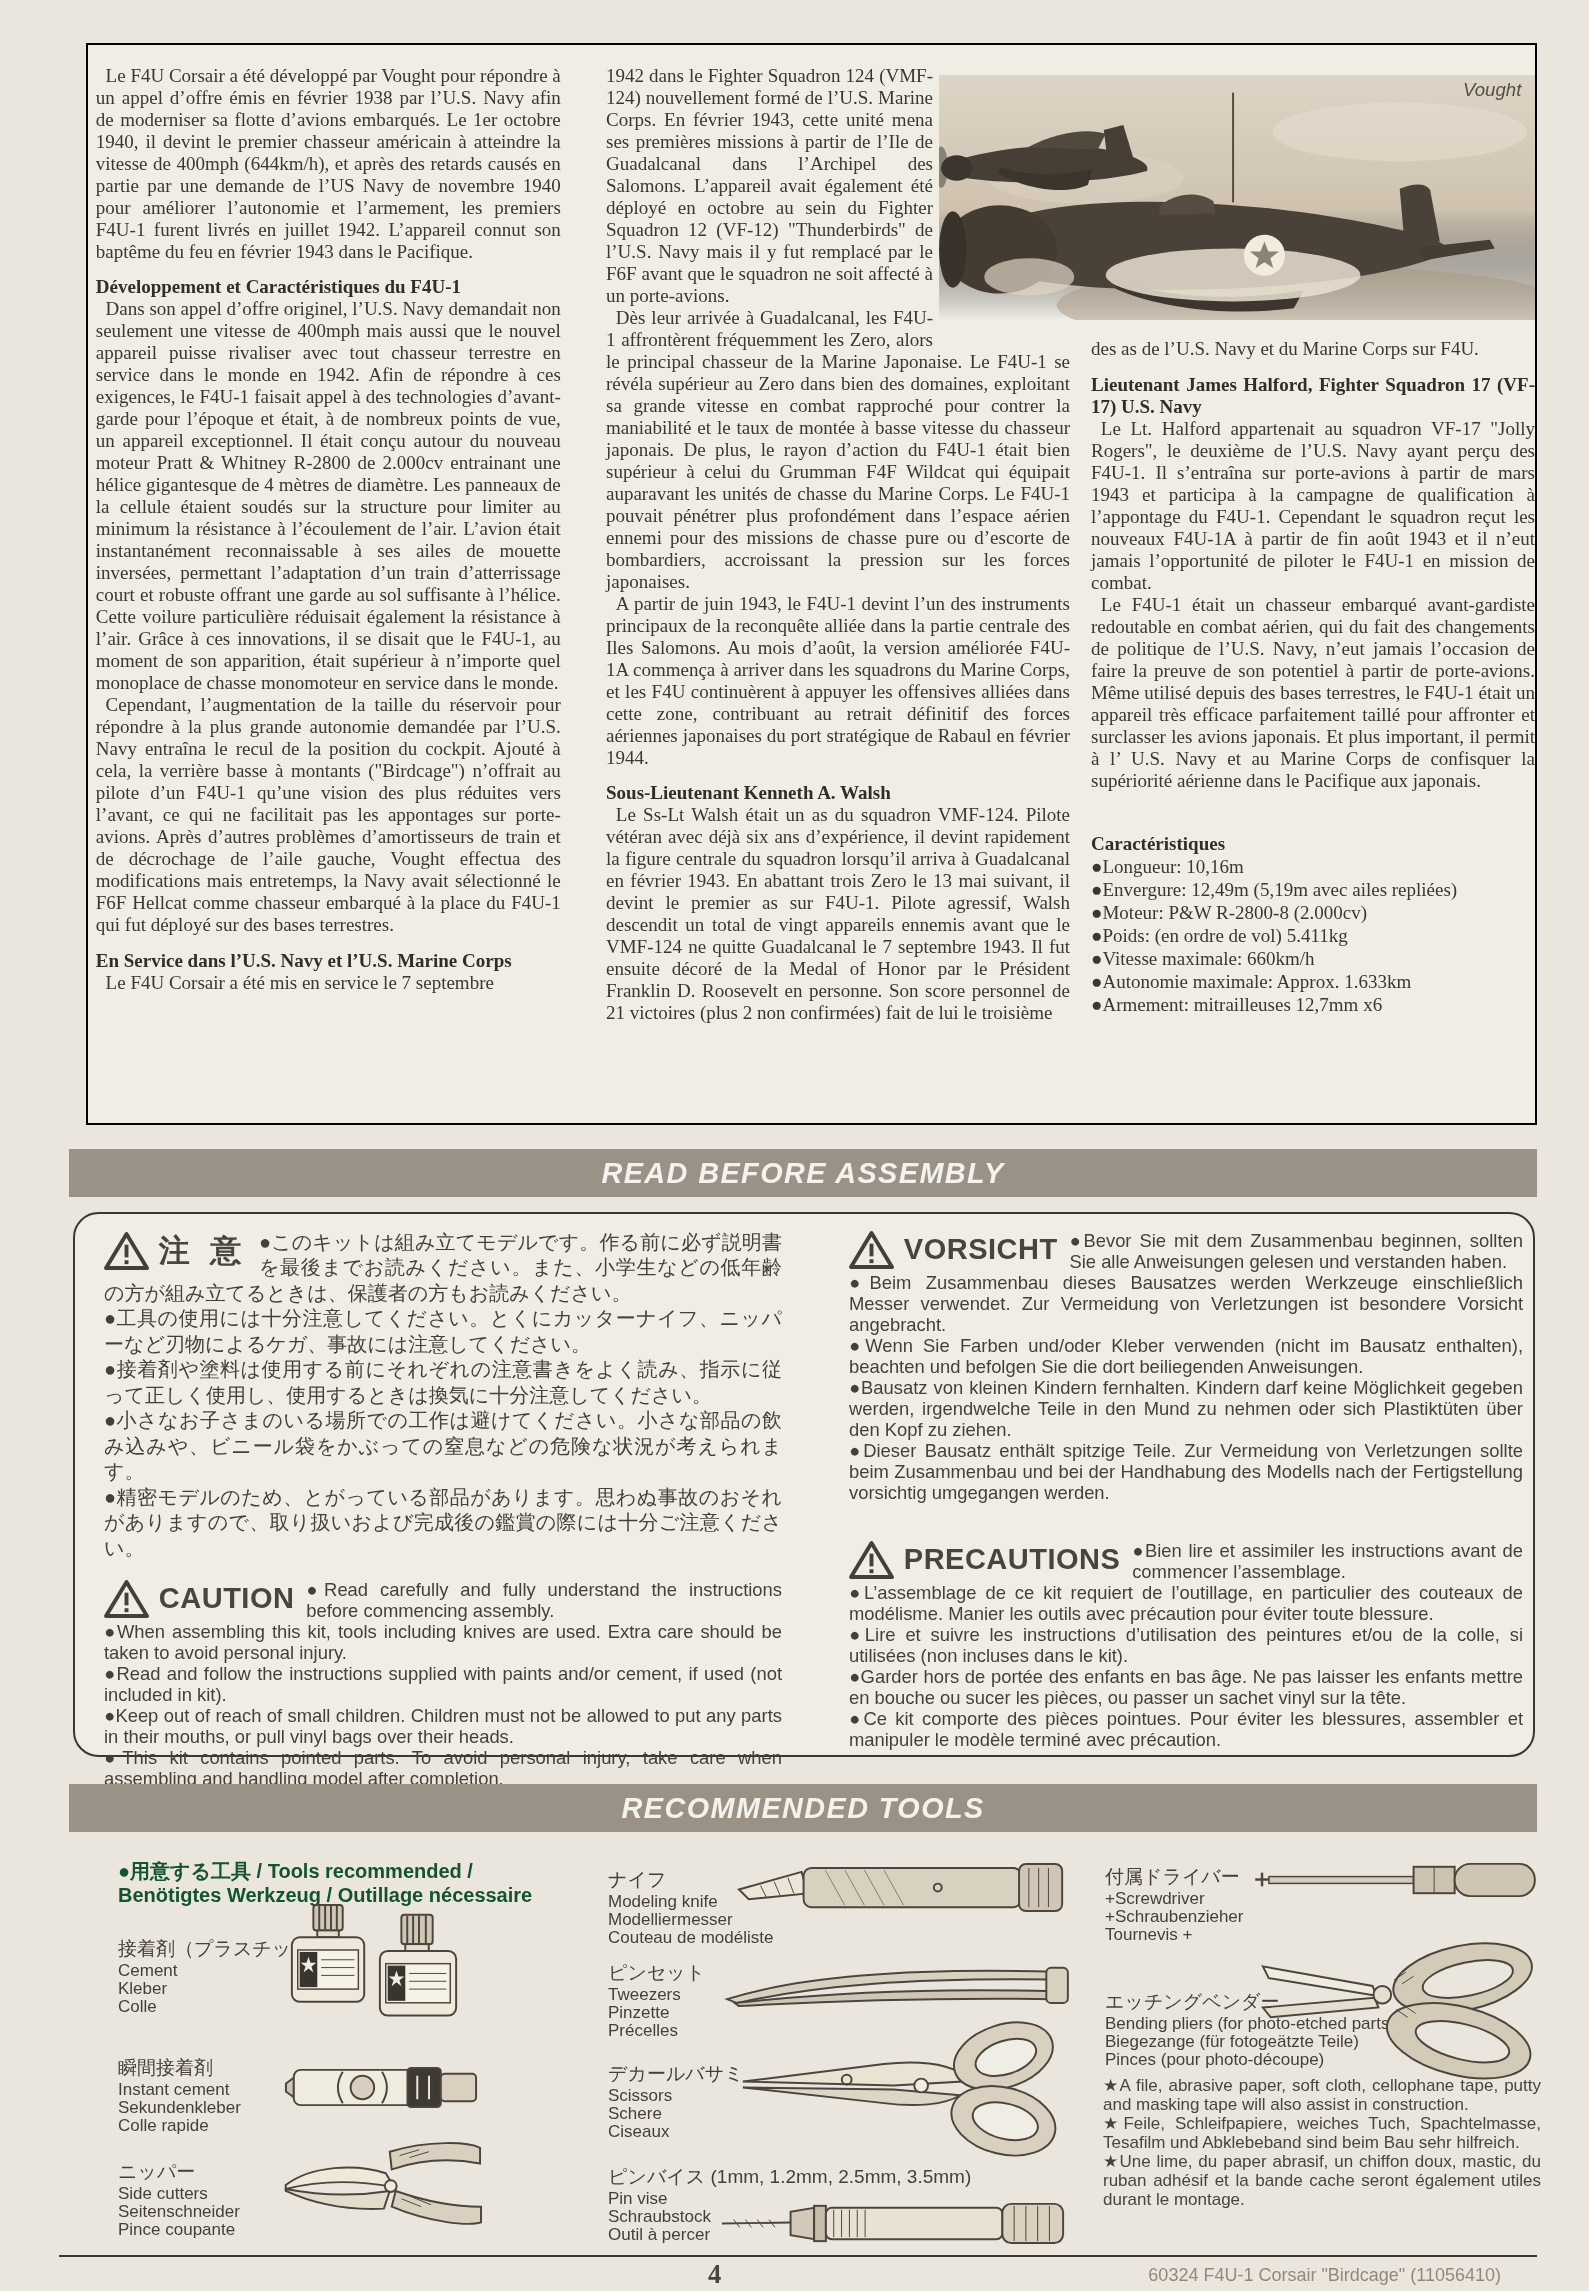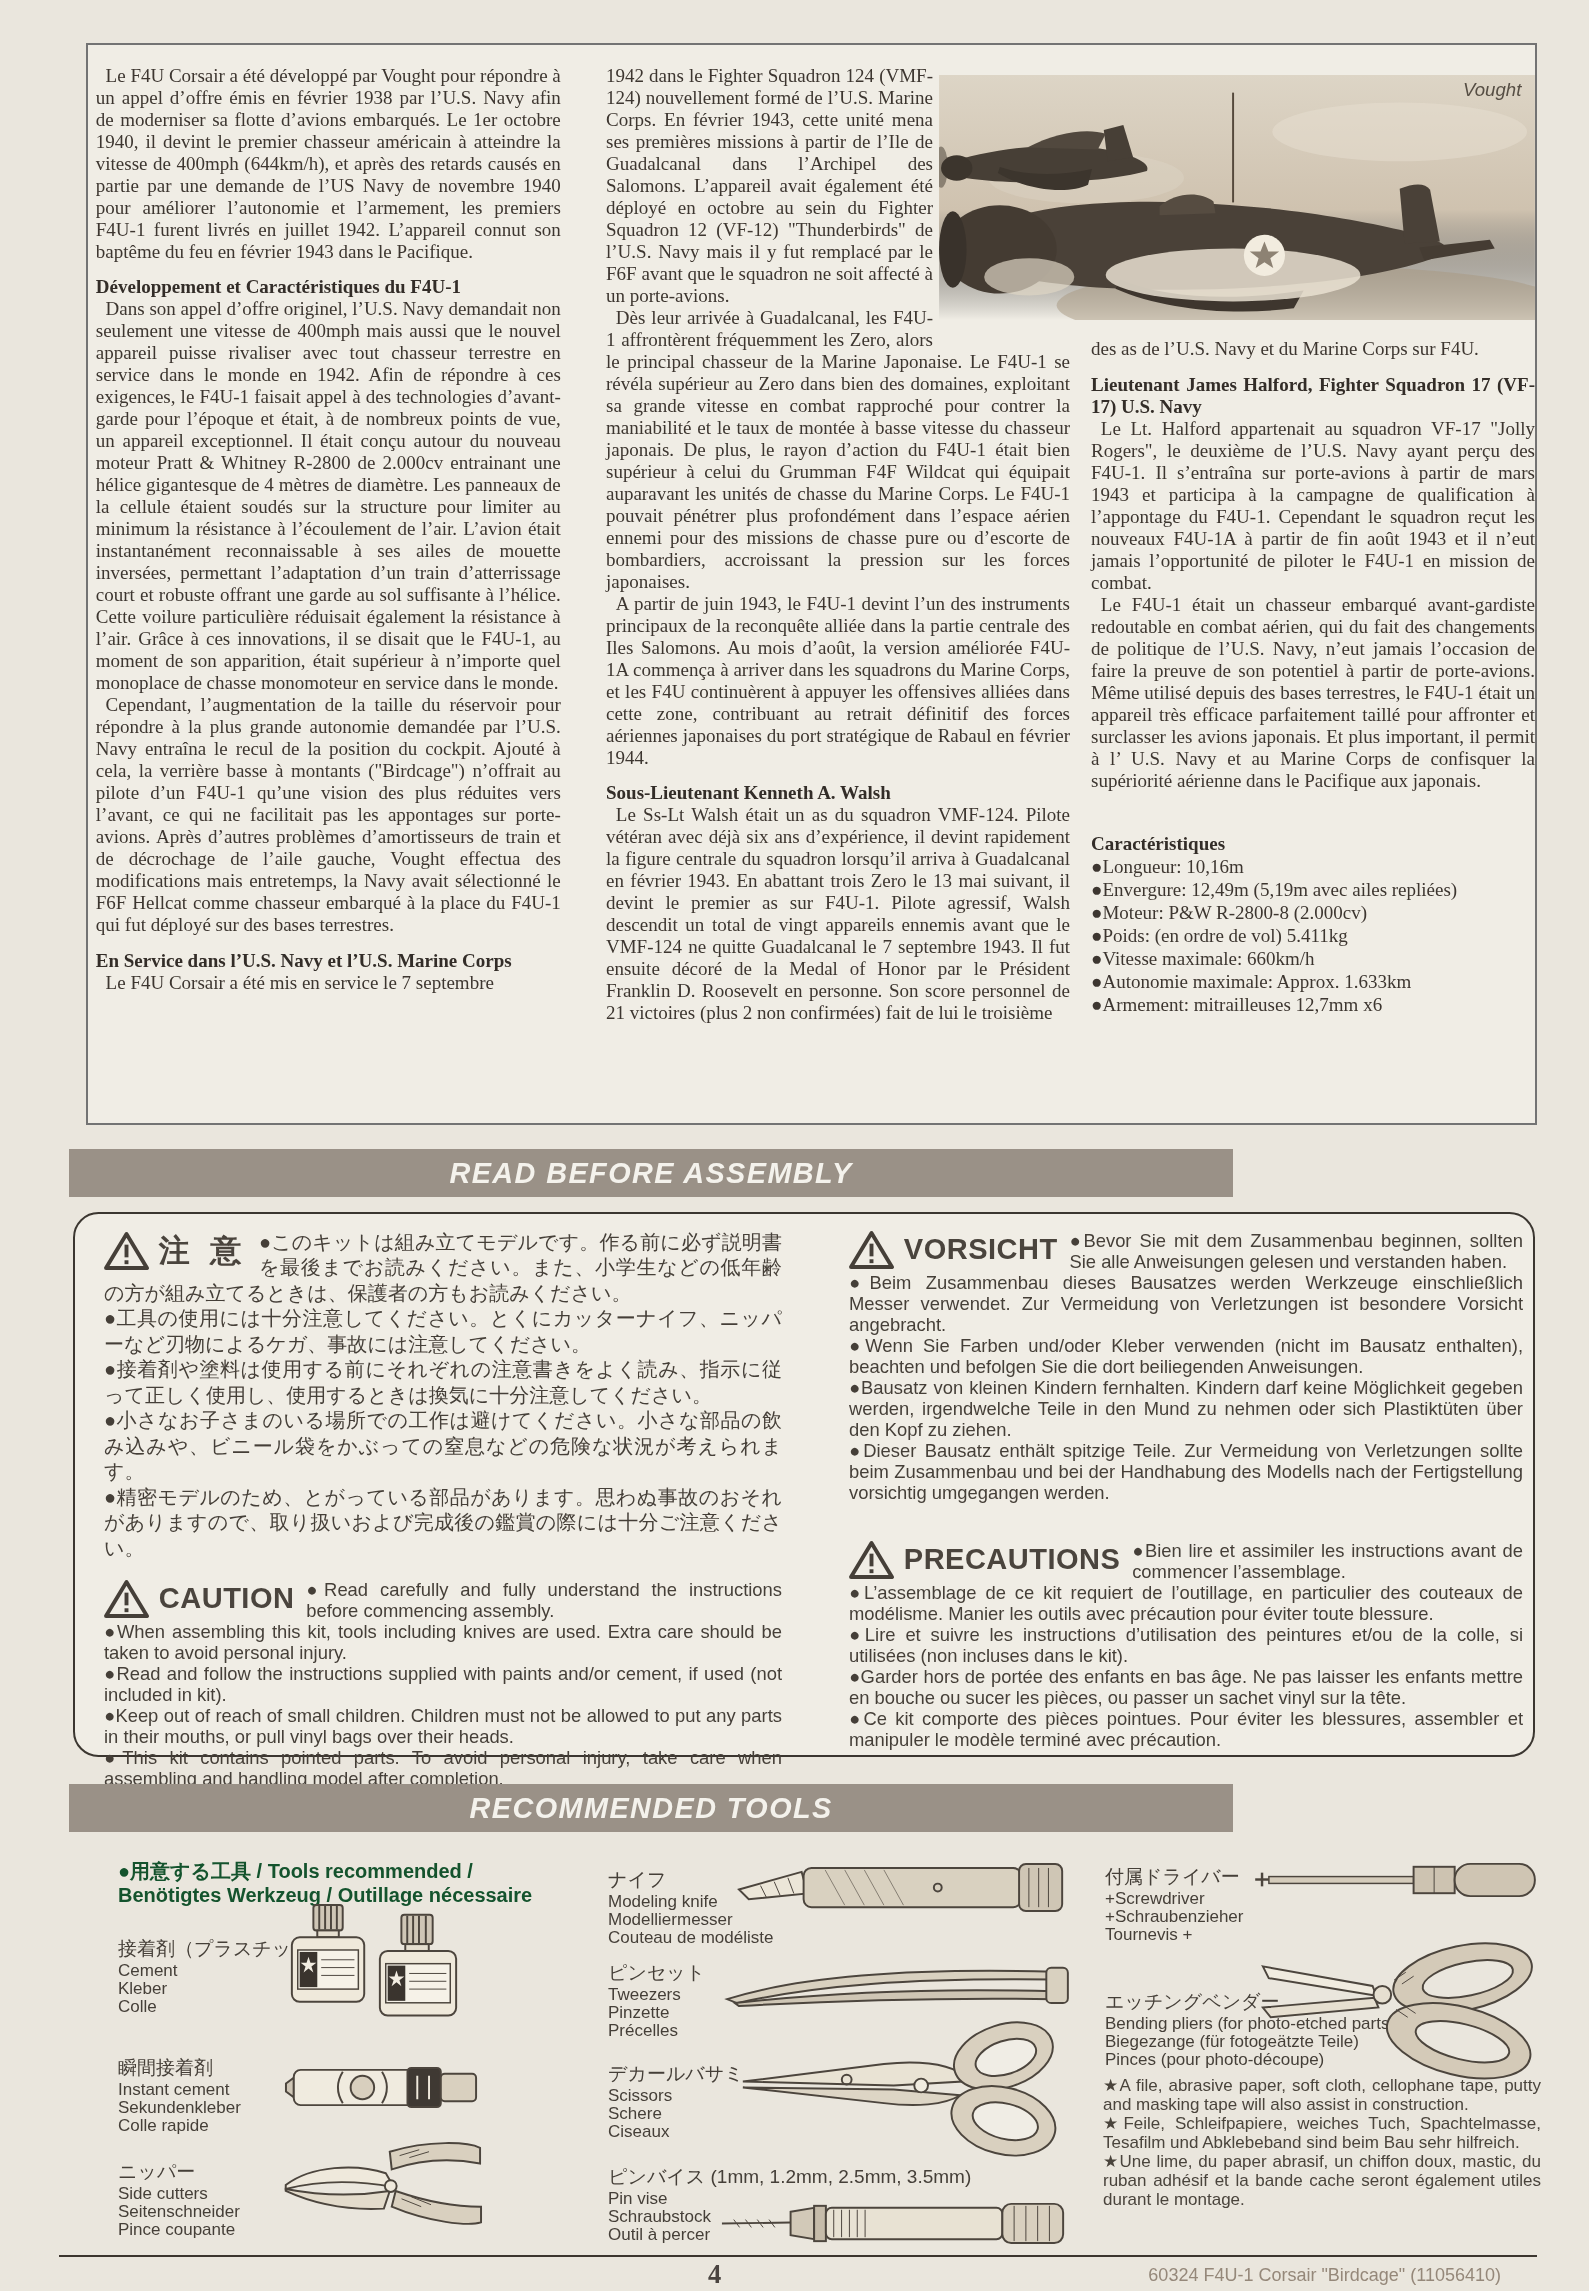--- a/index.html
+++ b/index.html
@@ -1,37 +1,37 @@
 <!DOCTYPE html>
 <html><head>
 <meta charset="utf-8">
 <style>
   html,body{margin:0;padding:0;}
   body{width:1590px;height:2292px;position:relative;background:#eae6dd;overflow:hidden;
        font-family:"Liberation Sans",sans-serif;}
   
   .history-box{position:absolute;left:86px;top:43px;width:1447px;height:1078px;
-    border:2px solid #737373;background:#f0ede5;}
+    border:2px solid #000000;background:#f0ede5;}
   .hcol{position:absolute;font-family:"Liberation Serif",serif;font-size:19px;
     line-height:22px;color:#3d3630;text-align:justify;}
   .hcol p{margin:0;text-indent:9.8px;}
   .hcol p.noind{text-indent:0;}
   .hcol h3{font-size:19px;line-height:22px;margin:13.7px 0 0 0;color:#332d28;}
   .col1{left:7.8px;top:19.6px;width:465px;}
   .col2{left:518px;top:19.6px;width:464px;}
   .col3{left:1003px;top:293px;width:444px;}
   .photo-spacer{float:right;width:137px;height:267px;}
   .spec{margin:0;line-height:23px;}
   .specs-head{margin-top:41px !important;}
   .caption{text-indent:0 !important;}
   .photo{position:absolute;left:851px;top:30px;width:596px;height:245px;overflow:hidden;}
   .photo-credit{position:absolute;top:4px;right:13.7px;font-style:italic;font-size:18.6px;
     color:#564e44;font-family:"Liberation Sans",sans-serif;}
   
-  .banner{position:absolute;left:69px;width:1164px;height:48px;background:#9a9187;
+  .banner{position:absolute;left:69px;width:1468px;height:48px;background:#9a9187;
     color:#f4f2ec;text-align:center;line-height:48px;font-weight:bold;font-style:italic;
     font-size:30px;letter-spacing:1.5px;}
   .banner span{display:inline-block;transform:scaleX(.96);}
   .banner-read{top:1149px;}
   .banner-tools{top:1784px;}
   
   .warn-box{position:absolute;left:73px;top:1212px;width:1458px;height:541px;
     border:2.9px solid #3b3630;border-radius:25.5px;background:#f0ede5;}
   .warn-col{position:absolute;top:15.7px;}
   .warn-left{left:29px;width:678px;}

